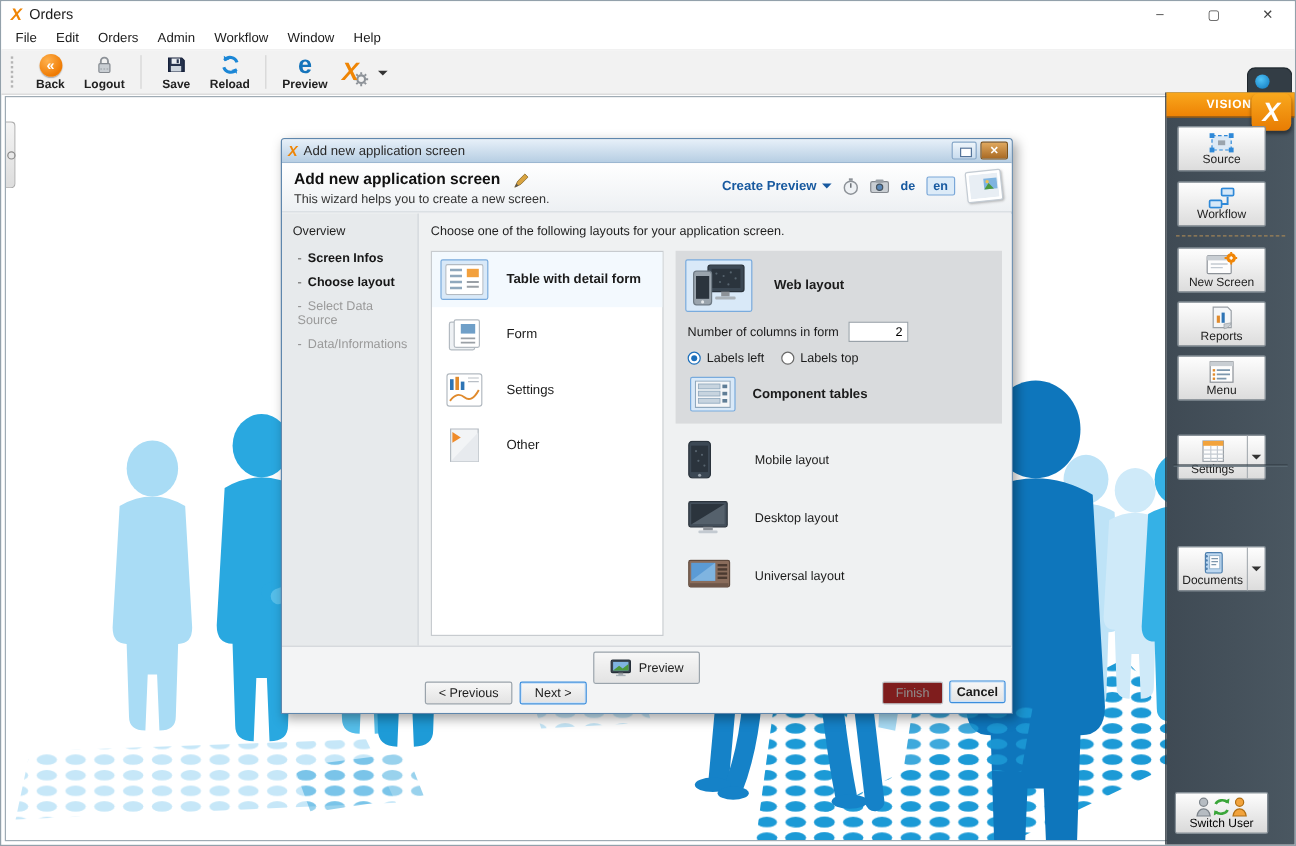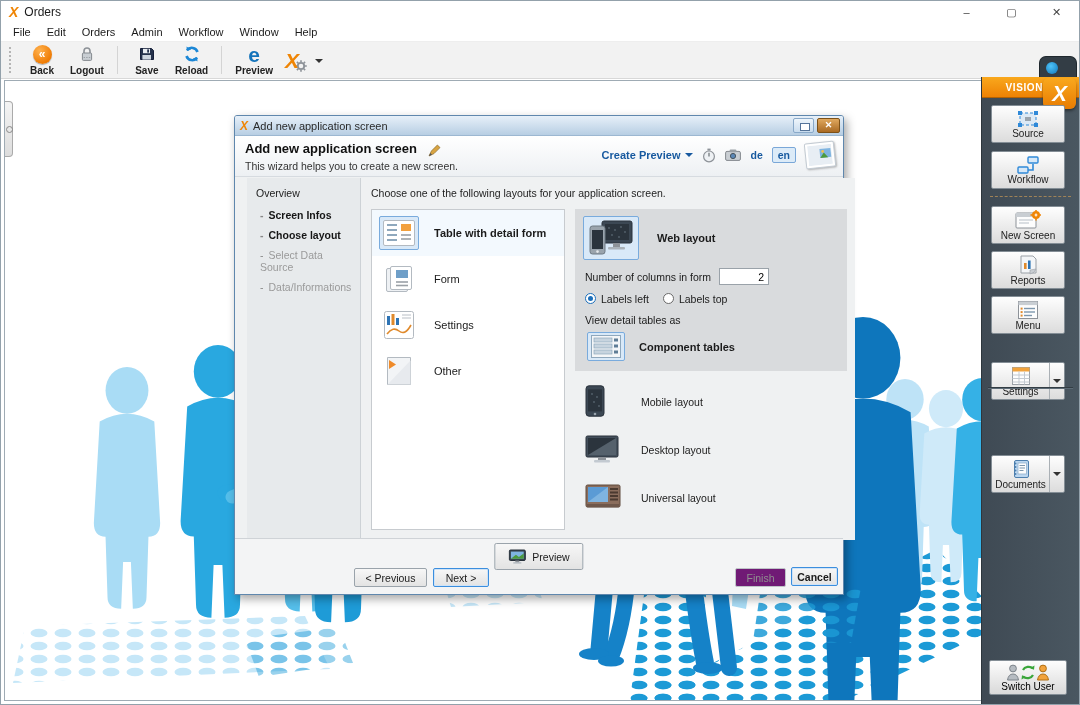--- a/index.html
+++ b/index.html
@@ -27,21 +27,21 @@
   .xlogo-btn { flex-direction:row; gap:7px; align-items:center; }
   .caret { width:0; height:0; border-left:4px solid transparent; border-right:4px solid transparent; border-top:4px solid #333; }
 
   
   .workspace { position:absolute; left:3px; top:79px; right:92px; bottom:3px; background:#fff; border:1px solid #9fabb4; overflow:hidden; }
   .bg-art { position:absolute; inset:0; }
   .edge-grip { position:absolute; left:0; top:20px; width:8px; height:56px; background:linear-gradient(#f4f4f4,#ddd); border:1px solid #aaa; border-left:none; border-radius:0 4px 4px 0; }
   .edge-grip::after { content:""; position:absolute; left:1px; top:24px; width:5px; height:5px; border:1px solid #8a8a8a; border-radius:50%; }
 
   
-  .sidebar { position:absolute; top:76px; right:0; bottom:0; width:98px; background:linear-gradient(90deg,#3f4a54,#4a5761); border-left:1px solid #2d363d; }
+  .sidebar { position:absolute; top:76px; right:0; bottom:0; width:108px; background:linear-gradient(90deg,#3f4a54,#4a5761); border-left:1px solid #2d363d; }
   .panel-tab { position:absolute; top:55px; right:2px; width:38px; height:22px; background:#333d45; border:1px solid #1f272d; border-bottom:none; border-radius:7px 7px 0 0; }
   .panel-tab::after { content:""; position:absolute; left:6px; top:5px; width:12px; height:12px; border-radius:50%; background:radial-gradient(circle at 40% 35%, #4fc3f7, #0e76bc); }
   .brand-bar { height:21px; background:linear-gradient(#f9a81d,#ee8204); display:flex; align-items:center; justify-content:flex-end; padding-right:36px; color:#fff; font-size:10px; font-weight:bold; letter-spacing:.6px; border-bottom:1px solid #b36203; }
   .brand-flap { position:absolute; top:1px; right:3px; width:33px; height:31px; background:linear-gradient(#f9a81d,#e87c03); border-radius:6px; box-shadow:0 2px 3px rgba(0,0,0,.4); display:flex; align-items:center; justify-content:center; color:#fff; font-weight:bold; font-style:italic; font-size:22px; }
   .sb-btn { position:absolute; left:9px; width:74px; height:38px; background:linear-gradient(#fefefe,#dcdcdc); border:1px solid #848e96; border-radius:2px; display:flex; flex-direction:column; align-items:center; justify-content:center; gap:1px; font-size:10px; color:#222; font-family:inherit; }
   .sb-btn .sb-lbl { line-height:10px; }
   .sb-split { padding-right:15px; position:relative; }
   .sb-dd { position:absolute; right:0; top:0; bottom:0; width:15px; border-left:1px solid #aab0b5; display:flex; align-items:center; justify-content:center; }
   .sb-div-dash { position:absolute; left:8px; right:8px; border-top:1px dashed #a08357; }
   .sb-div-solid { position:absolute; left:6px; right:6px; border-top:1px solid #333d44; border-bottom:1px solid #5d6b76; }
@@ -58,21 +58,21 @@
   .dlg-header { position:relative; height:41px; background:linear-gradient(#ffffff,#edf0f3); border-bottom:1px solid #d6dbe0; }
   .dlg-title { position:absolute; left:10px; top:5px; font-size:13px; font-weight:bold; color:#111; }
   .dlg-subtitle { position:absolute; left:10px; top:24px; font-size:10.5px; color:#333; }
   .hdr-right { position:absolute; right:8px; top:6px; display:flex; align-items:center; gap:9px; }
   .create-preview { color:#17599f; font-weight:bold; font-size:11px; display:flex; align-items:center; gap:5px; }
   .create-preview .caret { border-top-color:#17599f; }
   .lang-de { color:#17599f; font-weight:bold; font-size:10.5px; }
   .lang-en { color:#17599f; font-weight:bold; font-size:10.5px; border:1px solid #7aa7d8; background:#dcebf8; padding:1px 5px; border-radius:2px; }
   .photo-chip { width:30px; height:26px; background:#fff; border:1px solid #c3cbd3; border-radius:2px; transform:rotate(-6deg); box-shadow:1px 1px 2px rgba(0,0,0,.25); display:flex; align-items:center; justify-content:center; }
 
-  .dlg-body { position:absolute; left:12px; top:62px; width:608px; height:362px; display:flex; }
+  .dlg-body { position:absolute; left:0; top:62px; width:608px; height:362px; display:flex; }
   .steps { width:114px; background:#e7eaec; border-right:1px solid #cdd2d6; padding:9px 4px 0 9px; font-size:10.5px; }
   .steps-title { color:#222; margin-bottom:10px; }
   .step { margin:8px 0 0 4px; color:#9a9a9a; }
   .step::before { content:"-"; margin-right:5px; color:#888; }
   .step.done, .step.active { color:#161616; font-weight:bold; }
   .content { flex:1; position:relative; background:#eff1f2; }
   .prompt { position:absolute; left:10px; top:9px; font-size:10.5px; color:#1d1d1d; }
   .layout-list { position:absolute; left:10px; top:31px; width:194px; height:321px; background:#fff; border:1px solid #c7cbcf; }
   .ll-row { height:46px; display:flex; align-items:center; gap:15px; padding-left:7px; }
   .ll-row.selected { background:#f3f9fe; }
@@ -95,21 +95,21 @@
   .radio.sel .rb::after { content:""; position:absolute; left:2px; top:2px; width:5px; height:5px; border-radius:50%; background:#1c6fbb; }
   .viewdetail-lbl { margin:0 0 6px 2px; }
   .opt-item { display:flex; align-items:center; gap:14px; margin:0 0 4px 4px; }
   .opt-item .oi-ico { width:38px; height:29px; display:flex; align-items:center; justify-content:center; border:1px solid transparent; border-radius:2px; }
   .opt-item.selected .oi-ico { border-color:#79abdd; background:#d9e9f8; }
   .device-item { display:flex; align-items:center; gap:18px; margin:14px 0 0 10px; height:34px; }
 
   .dlg-footer { position:absolute; left:0; bottom:0; width:608px; height:56px; background:#f3f4f5; border-top:1px solid #cfd3d7; }
   .btn { background:linear-gradient(#f7f7f7,#e3e3e3); border:1px solid #9aa3ab; border-radius:2px; font-family:inherit; font-size:10.5px; color:#1b1b1b; display:inline-flex; align-items:center; justify-content:center; gap:6px; }
   .btn.focused { border:1px solid #3b8ede; box-shadow:inset 0 0 0 1px #cfe3f7; }
-  .btn:disabled { background:#701a75; border-color:#bFC4C8; color:#8f8f8f; }
+  .btn:disabled { background:#7f1d1d; border-color:#bFC4C8; color:#8f8f8f; }
   .preview-btn { position:absolute; left:50%; transform:translateX(-50%); top:4px; height:27px; padding:0 13px; }
   .prev-btn { position:absolute; left:119px; bottom:7px; width:73px; height:19px; }
   .next-btn { position:absolute; left:198px; bottom:7px; width:56px; height:19px; }
   .finish-btn { position:absolute; right:57px; bottom:7px; width:51px; height:19px; }
   .cancel-btn { position:absolute; right:5px; bottom:8px; width:47px; height:19px;font-weight:bold; }
 </style>
 </head>
 <body>
 
 <div class="app">
@@ -396,21 +396,20 @@
               <div class="radio-row">
                 <span class="radio sel">
                     <span class="rb"></span>
                     <span>Labels left</span>
                   </span>
                 <span class="radio">
                     <span class="rb"></span>
                     <span>Labels top</span>
                   </span>
               </div>
-              <div class="viewdetail-lbl">View detail tables as</div>
               <div class="opt-item selected">
                 <span class="oi-ico">
                   <svg width="30" height="23" viewBox="0 0 30 23">
                       <rect x="0.5" y="0.5" width="29" height="22" fill="#f4f6f8" stroke="#8fa8bd"></rect>
                       <g fill="#c7d4df" stroke="#8fa8bd" stroke-width="0.7">
                         <rect x="3" y="3" width="18" height="4"></rect>
                         <rect x="3" y="9" width="18" height="4"></rect>
                         <rect x="3" y="15" width="18" height="4"></rect>
                       </g>
                       <g fill="#5f7d96">

